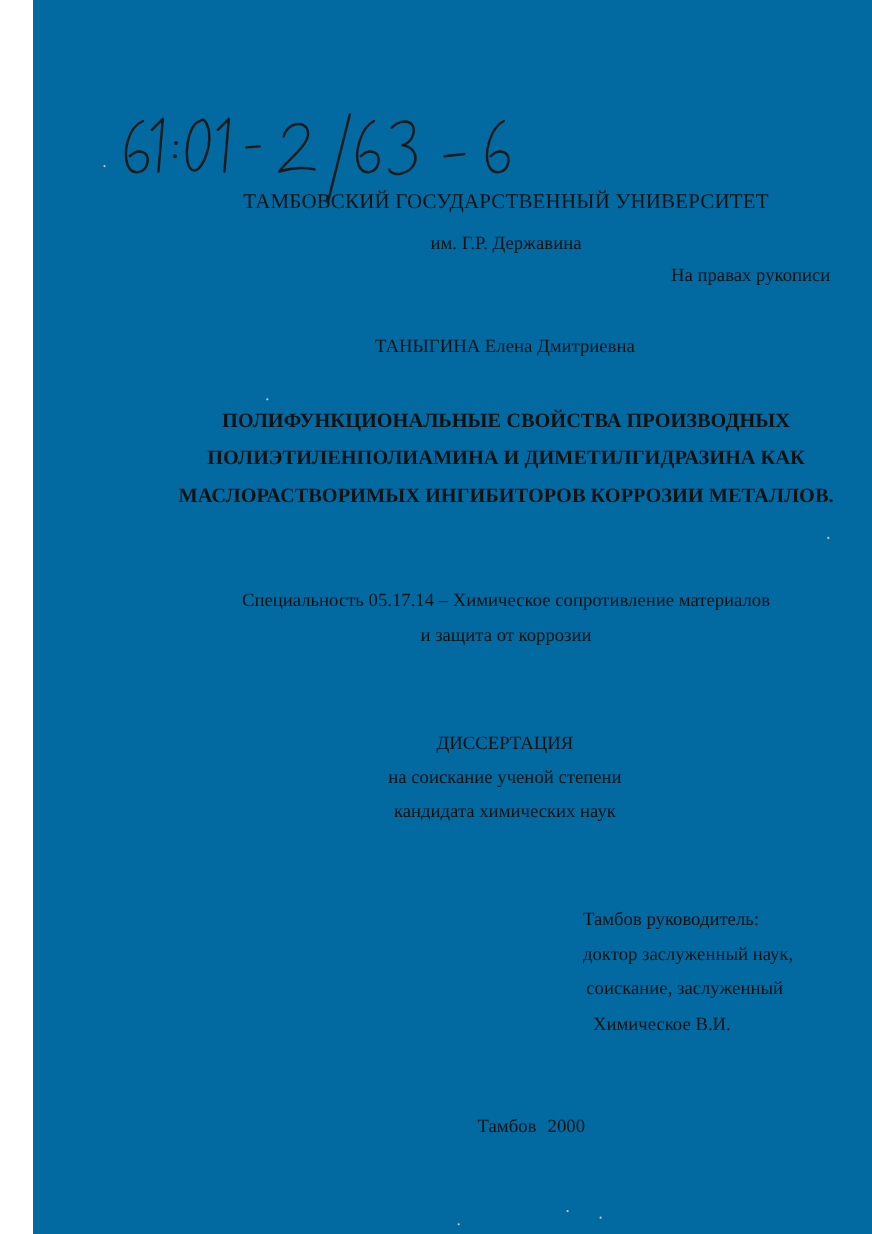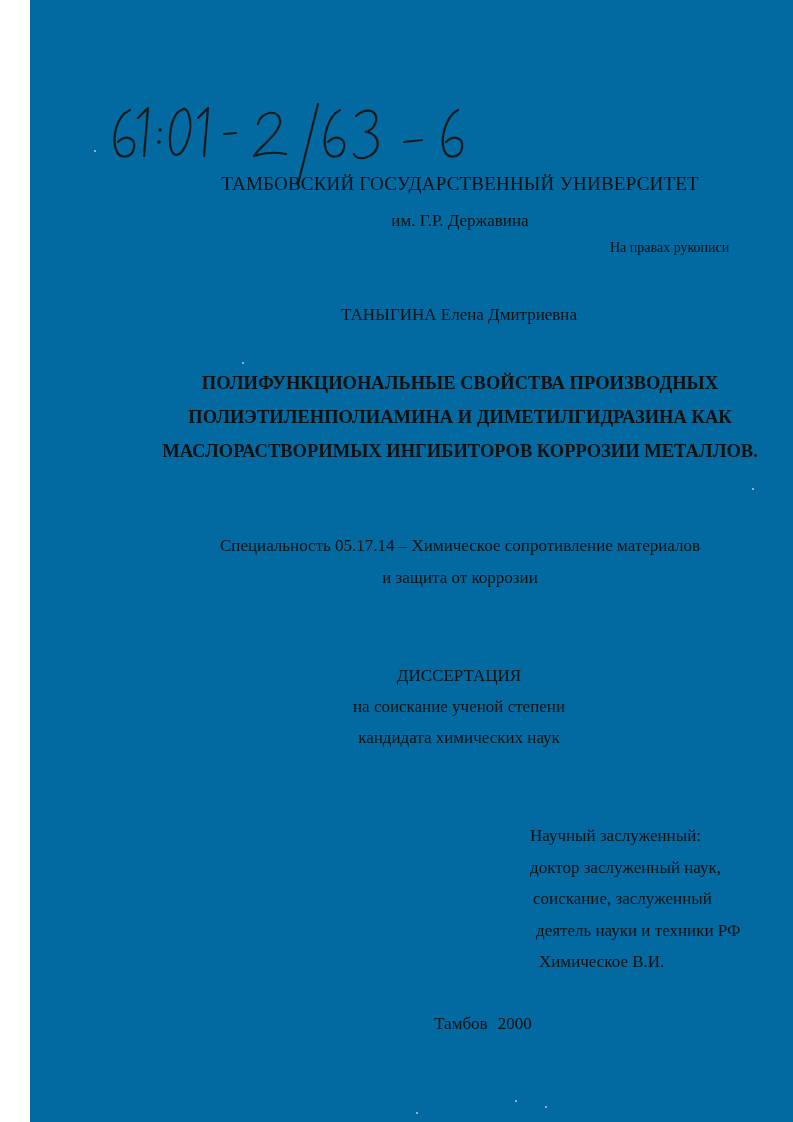--- a/index.html
+++ b/index.html
@@ -44,21 +44,21 @@
       font-size: 19px;
       letter-spacing: 0.2px;
     }
     .named {
       left: 0; width: 860px; top: 211px;
       text-align: center;
       font-size: 17px;
     }
     .rights {
       left: 580px; top: 240px;
-      font-size: 14px;
+      font-size: 17px;
     }
     .author {
       left: 0; width: 858px; top: 305px;
       text-align: center;
       font-size: 17px;
     }
     .title {
       left: 0; width: 860px; top: 366px;
       text-align: center;
       font-weight: bold;
@@ -156,24 +156,23 @@
     <span class="line">и защита от коррозии</span>
   </div>
 
   <div class="abs dissertation">
     <span class="line">ДИССЕРТАЦИЯ</span>
     <span class="line">на соискание ученой степени</span>
     <span class="line">кандидата химических наук</span>
   </div>
 
   <div class="abs advisor">
-    <span class="line">Научный заслуженный:</span>
+    <span class="line">Тамбов руководитель:</span>
     <span class="line">доктор заслуженный наук,</span>
     <span class="line i1">соискание, заслуженный</span>
-    <span class="line i2">деятель науки и техники РФ</span>
     <span class="line i3">Химическое В.И.</span>
   </div>
 
   <div class="abs city-year">Тамбов   2000</div>
 
   <span class="speck" style="left:212px;top:362px"></span>
   <span class="speck" style="left:64px;top:150px"></span>
   <span class="speck" style="left:485px;top:1100px"></span>
   <span class="speck" style="left:515px;top:1106px"></span>
   <span class="speck" style="left:386px;top:1112px"></span>

